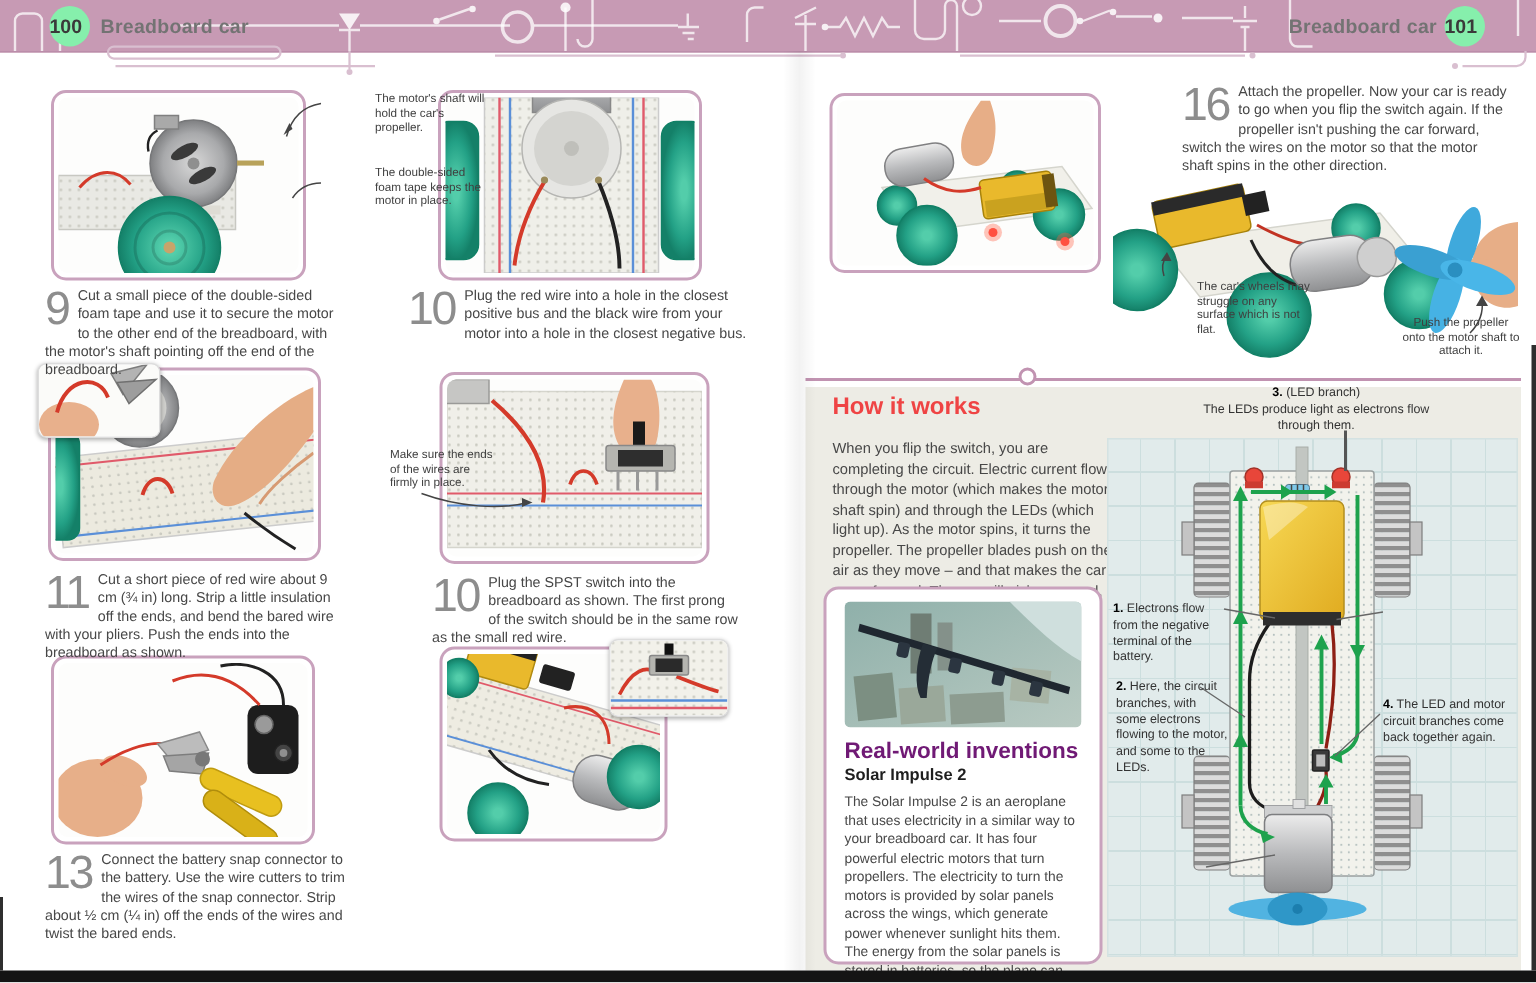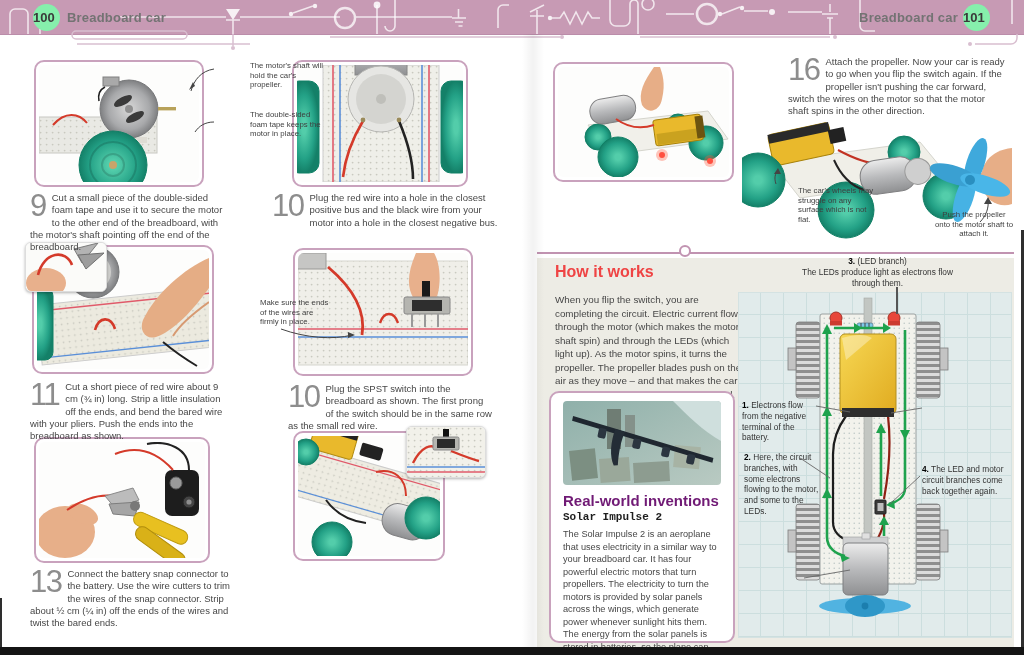--- a/index.html
+++ b/index.html
@@ -27,21 +27,21 @@
   .divider{position:absolute;left:537px;top:252px;width:477px;height:1.5px;background:#c193b1;}
   .divider-dot{position:absolute;left:679px;top:245px;width:12px;height:12px;border-radius:50%;
                background:#fff;border:2.5px solid #c193b1;box-sizing:border-box;}
   .hiw-panel{position:absolute;left:537px;top:258px;width:477px;height:389px;background:#edece5;}
   .hiw-title{position:absolute;left:555px;top:263px;font-size:16px;font-weight:bold;color:#ef4444;}
   .hiw-body{position:absolute;left:555px;top:293px;width:193px;font-size:9.8px;line-height:1.38;color:#474747;}
   .rw-card{position:absolute;left:549px;top:391px;width:186px;height:252px;background:#fff;
            border:2px solid #c9a2bd;border-radius:10px;box-sizing:border-box;padding:8px 12px;}
   .rw-photo{border-radius:4px;display:block;}
   .rw-head{font-size:15px;font-weight:bold;color:#701a75;margin-top:7px;}
-  .rw-sub{font-size:11px;font-weight:bold;color:#1e1e1e;margin-top:2px;font-family:Liberation Mono, monospace;}
+  .rw-sub{font-size:11px;font-weight:bold;color:#1e1e1e;margin-top:2px;}
   .rw-body{font-size:9.2px;line-height:1.36;color:#474747;margin-top:5px;}
   
   .diagram{position:absolute;left:738px;top:292px;width:274px;height:346px;background:#e1ebeb;
            background-image:repeating-linear-gradient(to right,transparent 0 22px,#ccdede 22px 23px),
                             repeating-linear-gradient(to bottom,transparent 0 22px,#ccdede 22px 23px);
            box-shadow:0 0 0 1px #d4e2e2 inset;}
   .ann{position:absolute;font-size:8.3px;line-height:1.3;color:#333;}
   .ann b{color:#000;}
   .right{text-align:left;}
   .center{text-align:center;}

